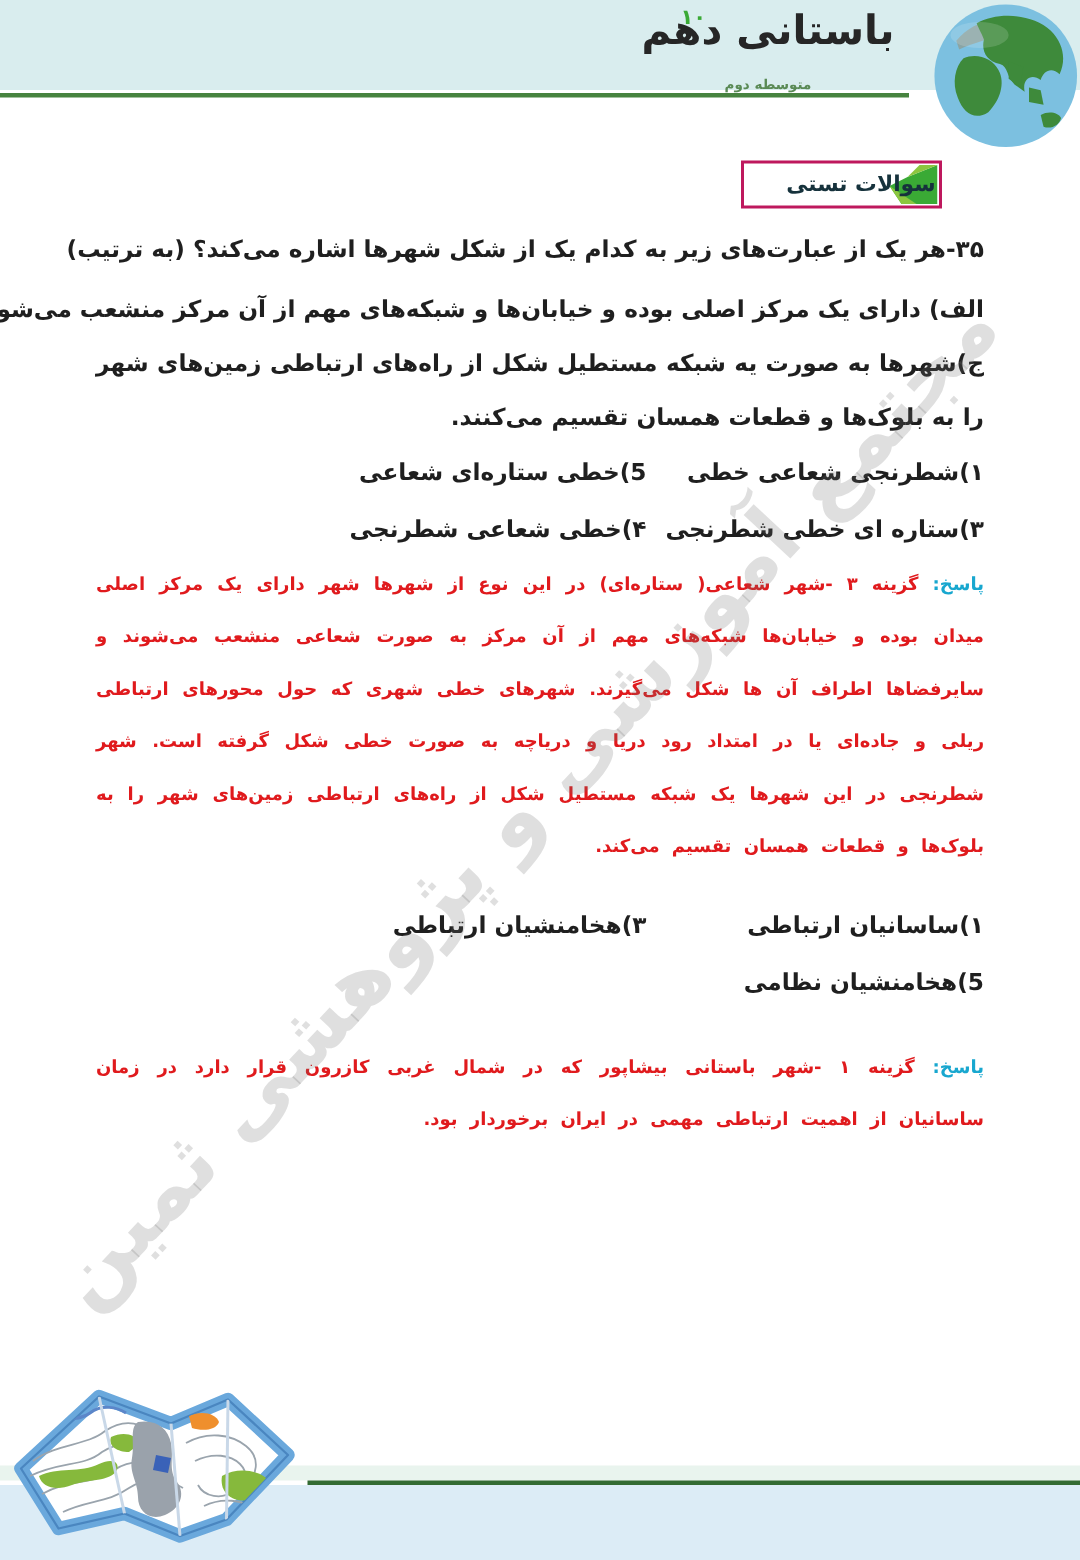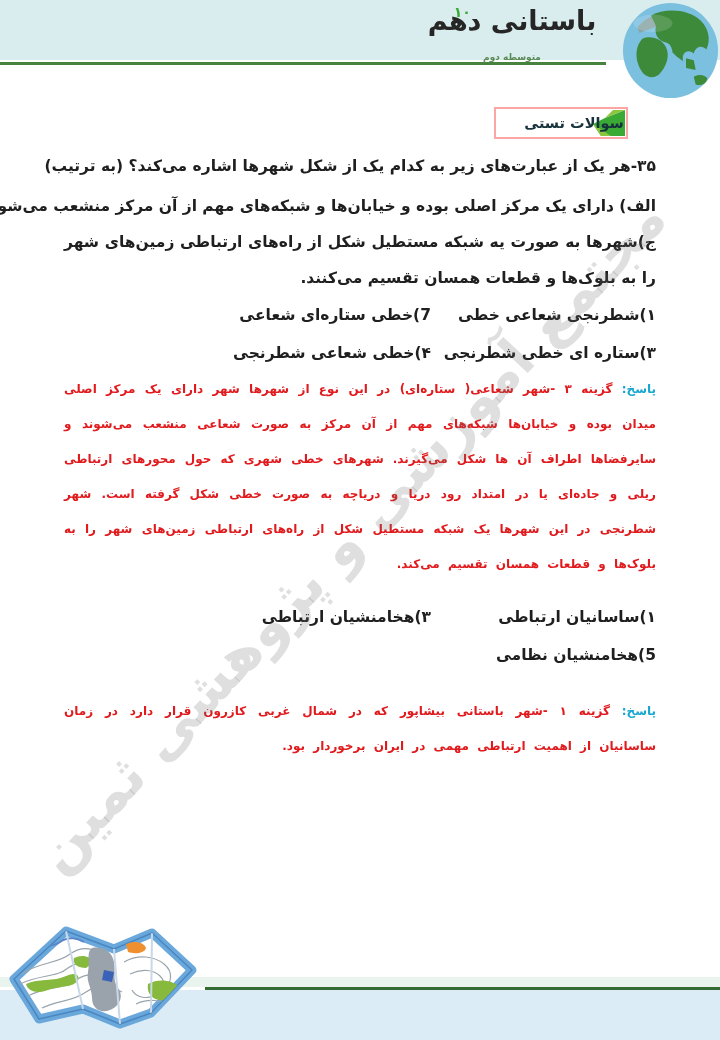--- a/index.html
+++ b/index.html
@@ -15,21 +15,21 @@
   .header-band { position:absolute; top:0; left:0; width:720px; height:60px; background:#d9edee; z-index:1; }
   .header-line { position:absolute; top:62px; left:0; width:606px; height:3px; background:#47833f; z-index:1; }
   .logo { position:absolute; top:6px; right:118px; width:180px; text-align:center; z-index:2; }
   .logo-title { position:relative; display:inline-block; font-size:27px; font-weight:bold; color:#262626; line-height:30px; }
   .logo-badge { position:absolute; top:-9px; left:26px; font-size:14px; font-weight:bold; color:#3aaa35; }
   .logo-subtitle { font-size:9px; font-weight:bold; color:#5a8a55; letter-spacing:2px; margin-top:16px; }
   .globe { position:absolute; top:2px; left:622px; width:97px; height:97px; z-index:3; }
   
   .section-box {
     position:absolute; top:107px; right:92px; width:134px; height:32px;
-    border:2px solid #fca5a5; background:#ffffff; z-index:2;
+    border:2px solid #be185d; background:#ffffff; z-index:2;
     display:flex; align-items:center; justify-content:center;
   }
   .section-ribbon { position:absolute; right:1px; top:1px; height:26px; width:34px; }
   .section-label { position:relative; font-size:14.5px; font-weight:bold; color:#16323c; padding-left:26px; z-index:1; }
   
   .content { position:absolute; top:148px; right:64px; width:592px; z-index:2; color:#1f1f1f; font-weight:bold; font-size:15.5px; }
   .p { line-height:36px; text-align:justify; }
   .nowrap { white-space:nowrap; text-align:left; }
   .item-a { margin-top:4px; }
   .item-b { margin-top:8px; }
@@ -87,21 +87,21 @@
 </div>
 
 <div class="content">
 
   <p class="p nowrap">۳۵-هر یک از عبارت‌های زیر به کدام یک از شکل شهرها اشاره می‌کند؟ (به ترتیب)</p>
   <p class="p nowrap item-a">الف) دارای یک مرکز اصلی بوده و خیابان‌ها و شبکه‌های مهم از آن مرکز منشعب می‌شود.</p>
   <p class="p item-j">ج)شهرها به صورت یه شبکه مستطیل شکل از راه‌های ارتباطی زمین‌های شهر را به بلوک‌ها و قطعات همسان تقسیم می‌کنند.</p>
 
   <div class="opts">
     <div>۱)شطرنجی شعاعی خطی</div>
-    <div>7)خطی ستاره‌ای شعاعی</div>
+    <div>5)خطی ستاره‌ای شعاعی</div>
     <div>۳)ستاره ای خطی شطرنجی</div>
     <div>۴)خطی شعاعی شطرنجی</div>
   </div>
 
   <p class="answer ans-35">
     <span class="ans-label">پاسخ:</span>
     <span>گزینه ۳ -شهر شعاعی( ستاره‌ای) در این نوع از شهرها شهر دارای یک مرکز اصلی میدان بوده و خیابان‌ها شبکه‌های مهم از آن مرکز به صورت شعاعی منشعب می‌شوند و سایرفضاها اطراف آن ها شکل می‌گیرند. شهرهای خطی شهری که حول محورهای ارتباطی ریلی و جاده‌ای یا در امتداد رود دریا و دریاچه به صورت خطی شکل گرفته است. شهر شطرنجی در این شهرها یک شبکه مستطیل شکل از راه‌های ارتباطی زمین‌های شهر را به بلوک‌ها و قطعات همسان تقسیم می‌کند.</span>
   </p>
 
 

